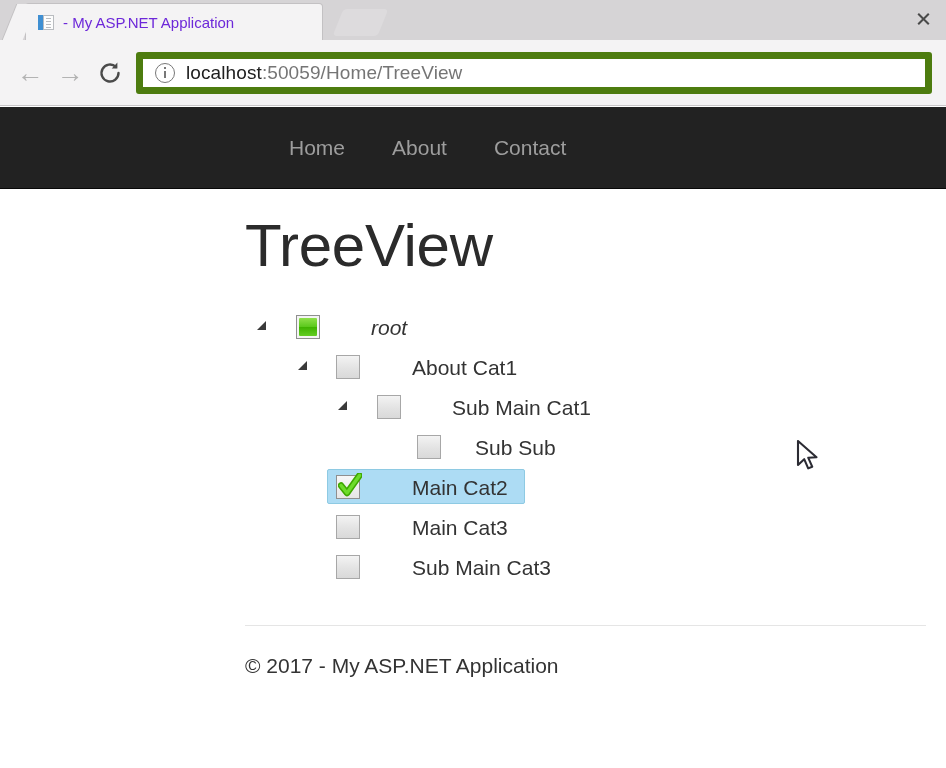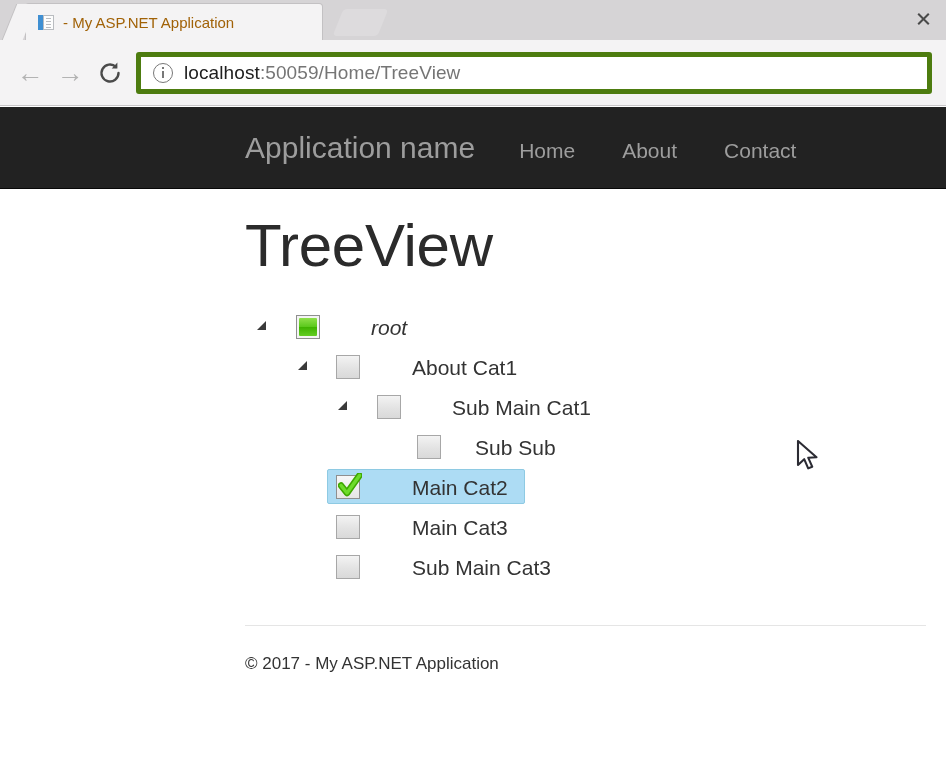--- a/index.html
+++ b/index.html
@@ -62,21 +62,21 @@
     background: #fdfdfd;
     border: 1px solid #b9bcc0;
   }
   .favicon .page i {
     display: block;
     height: 1px; margin: 2px 2px 0 2px;
     background: #b9bcc0;
   }
   .tab-title {
     font-size: 15px;
-    color: #a16207;
+    color: #6d28d9;
     white-space: nowrap;
     overflow: hidden;
     width: 215px;
     -webkit-mask-image: linear-gradient(to right, #000 88%, transparent 100%);
             mask-image: linear-gradient(to right, #000 88%, transparent 100%);
   }
   .tab-close {
     position: absolute;
     right: 14px; top: 10px;
     width: 17px; height: 17px;
@@ -136,21 +136,21 @@
     position: relative;
     cursor: pointer;
     margin-right: 6px;
   }
   .reload svg { position: absolute; left: 8px; top: 8px; }
 
   .urlbar {
     flex: 1 1 auto;
     height: 42px;
     background: #fff;
-    border: 5px solid #4d7c0f;
+    border: 7px solid #4d7c0f;
     border-radius: 3px;
     display: flex;
     align-items: center;
     padding: 0 12px;
     margin-right: 4px;
     cursor: text;
   }
   .info-icon {
     width: 20px; height: 20px;
     border: 1.6px solid #787878;
@@ -306,21 +306,21 @@
   }
   .tv-row.selected .tv-check,
   .tv-row.selected .tv-label { z-index: 2; }
 
   hr.divider {
     border: 0;
     border-top: 1px solid #e5e5e5;
     margin: 38px 0 0 0;
   }
   .footer-text {
-    font-size: 17px;
+    font-size: 21px;
     color: #333333;
     margin-top: 28px;
   }
 
   
   #cursor {
     position: absolute;
     pointer-events: none;
     z-index: 99;
   }
@@ -367,21 +367,20 @@
     <div class="urlbar">
       <span class="info-icon"></span>
       <span class="url"><span class="host">localhost</span><span class="path">:50059/Home/TreeView</span></span>
     </div>
   </div>
 
   <div id="viewport">
 
     <div class="navbar">
       <div class="navbar-inner">
-        <span class="brand">Application name</span>
         <span class="navlinks">
           <span class="navlink">Home</span>
           <span class="navlink">About</span>
           <span class="navlink">Contact</span>
         </span>
       </div>
     </div>
 
     <div class="container">
       <h1 class="page-title">TreeView</h1>

